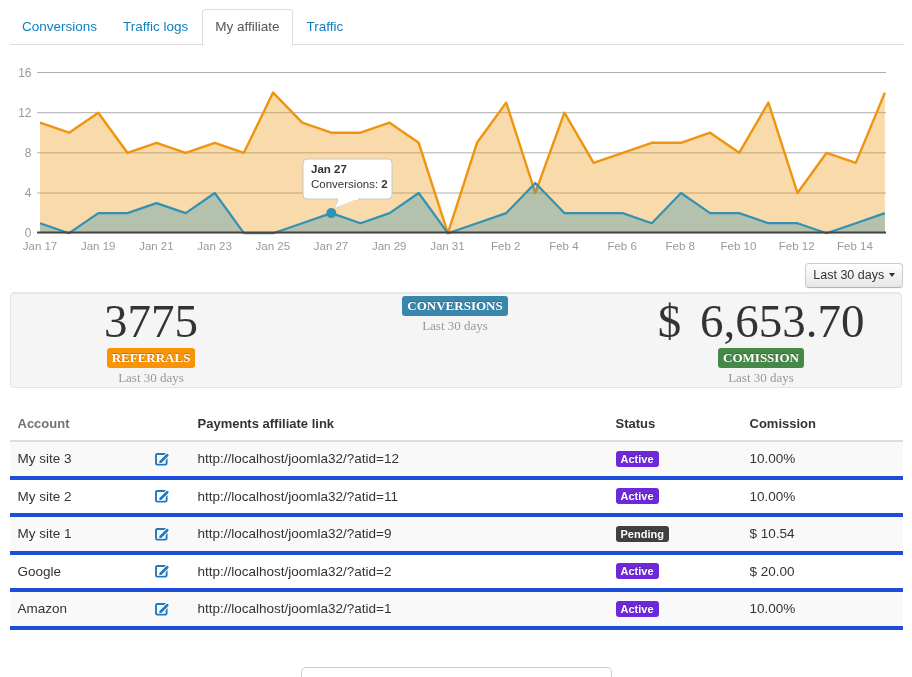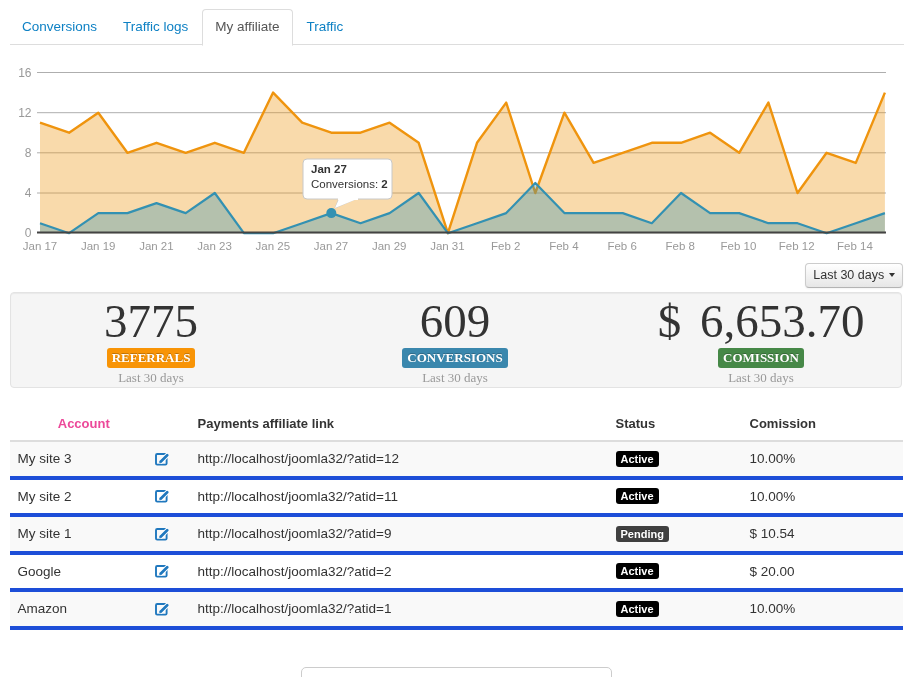--- a/index.html
+++ b/index.html
@@ -22,23 +22,23 @@
 .lbl-w { background:#f89406; }
 .lbl-i { background:#3a87ad; }
 .lbl-s { background:#468847; }
 .stat .sub { font-size:13px; color:#999; margin-top:2px; }
 
 table { position:absolute; left:10px; top:406px; width:893px; border-collapse:collapse; table-layout:fixed; font-size:13.5px; color:#333; }
 th, td { text-align:left; font-weight:normal; padding:0 0 0 7.5px; vertical-align:middle; }
 thead th { height:34px; border-bottom:2px solid #ddd; font-weight:bold; font-size:13px; }
 tbody td { height:33.5px; border-bottom:4px solid #1d4ed8; }
 tbody tr.odd { background:#f9f9f9; }
-th.acc { color:#ec4899;text-align:center; }
+th.acc { color:#737373; }
 .badge { display:inline-block; padding:2px 5px 2px; font-size:11px; font-weight:bold; color:#fff; border-radius:3px; text-shadow:0 -1px 0 rgba(0,0,0,.25); }
-.b-act { background:#000000; }
+.b-act { background:#6d28d9; }
 .b-pen { background:#404040; }
 
 .bottombox { position:absolute; left:301px; top:667px; width:309px; height:30px; border:1px solid #ccc; border-radius:5px; background:#fff; }
 </style>
 </head>
 <body>
 <div id="page">
   <div class="tabs">
     <a href="#">Conversions</a>
     <a href="#">Traffic logs</a>
@@ -93,21 +93,20 @@
 
   <div class="btn-dd"><span>Last 30 days</span> <span class="caret"></span></div>
 
   <div class="well">
     <div class="stat" style="left:-10px;">
       <div class="num">3775</div>
       <div><span class="lbl lbl-w">REFERRALS</span></div>
       <div class="sub">Last 30 days</div>
     </div>
     <div class="stat" style="left:294px;">
-      <div class="num">609</div>
       <div><span class="lbl lbl-i">CONVERSIONS</span></div>
       <div class="sub">Last 30 days</div>
     </div>
     <div class="stat" style="left:600px;">
       <div class="num">$<span style="display:inline-block;width:7px"></span> 6,653.70</div>
       <div><span class="lbl lbl-s">COMISSION</span></div>
       <div class="sub">Last 30 days</div>
     </div>
   </div>
 

